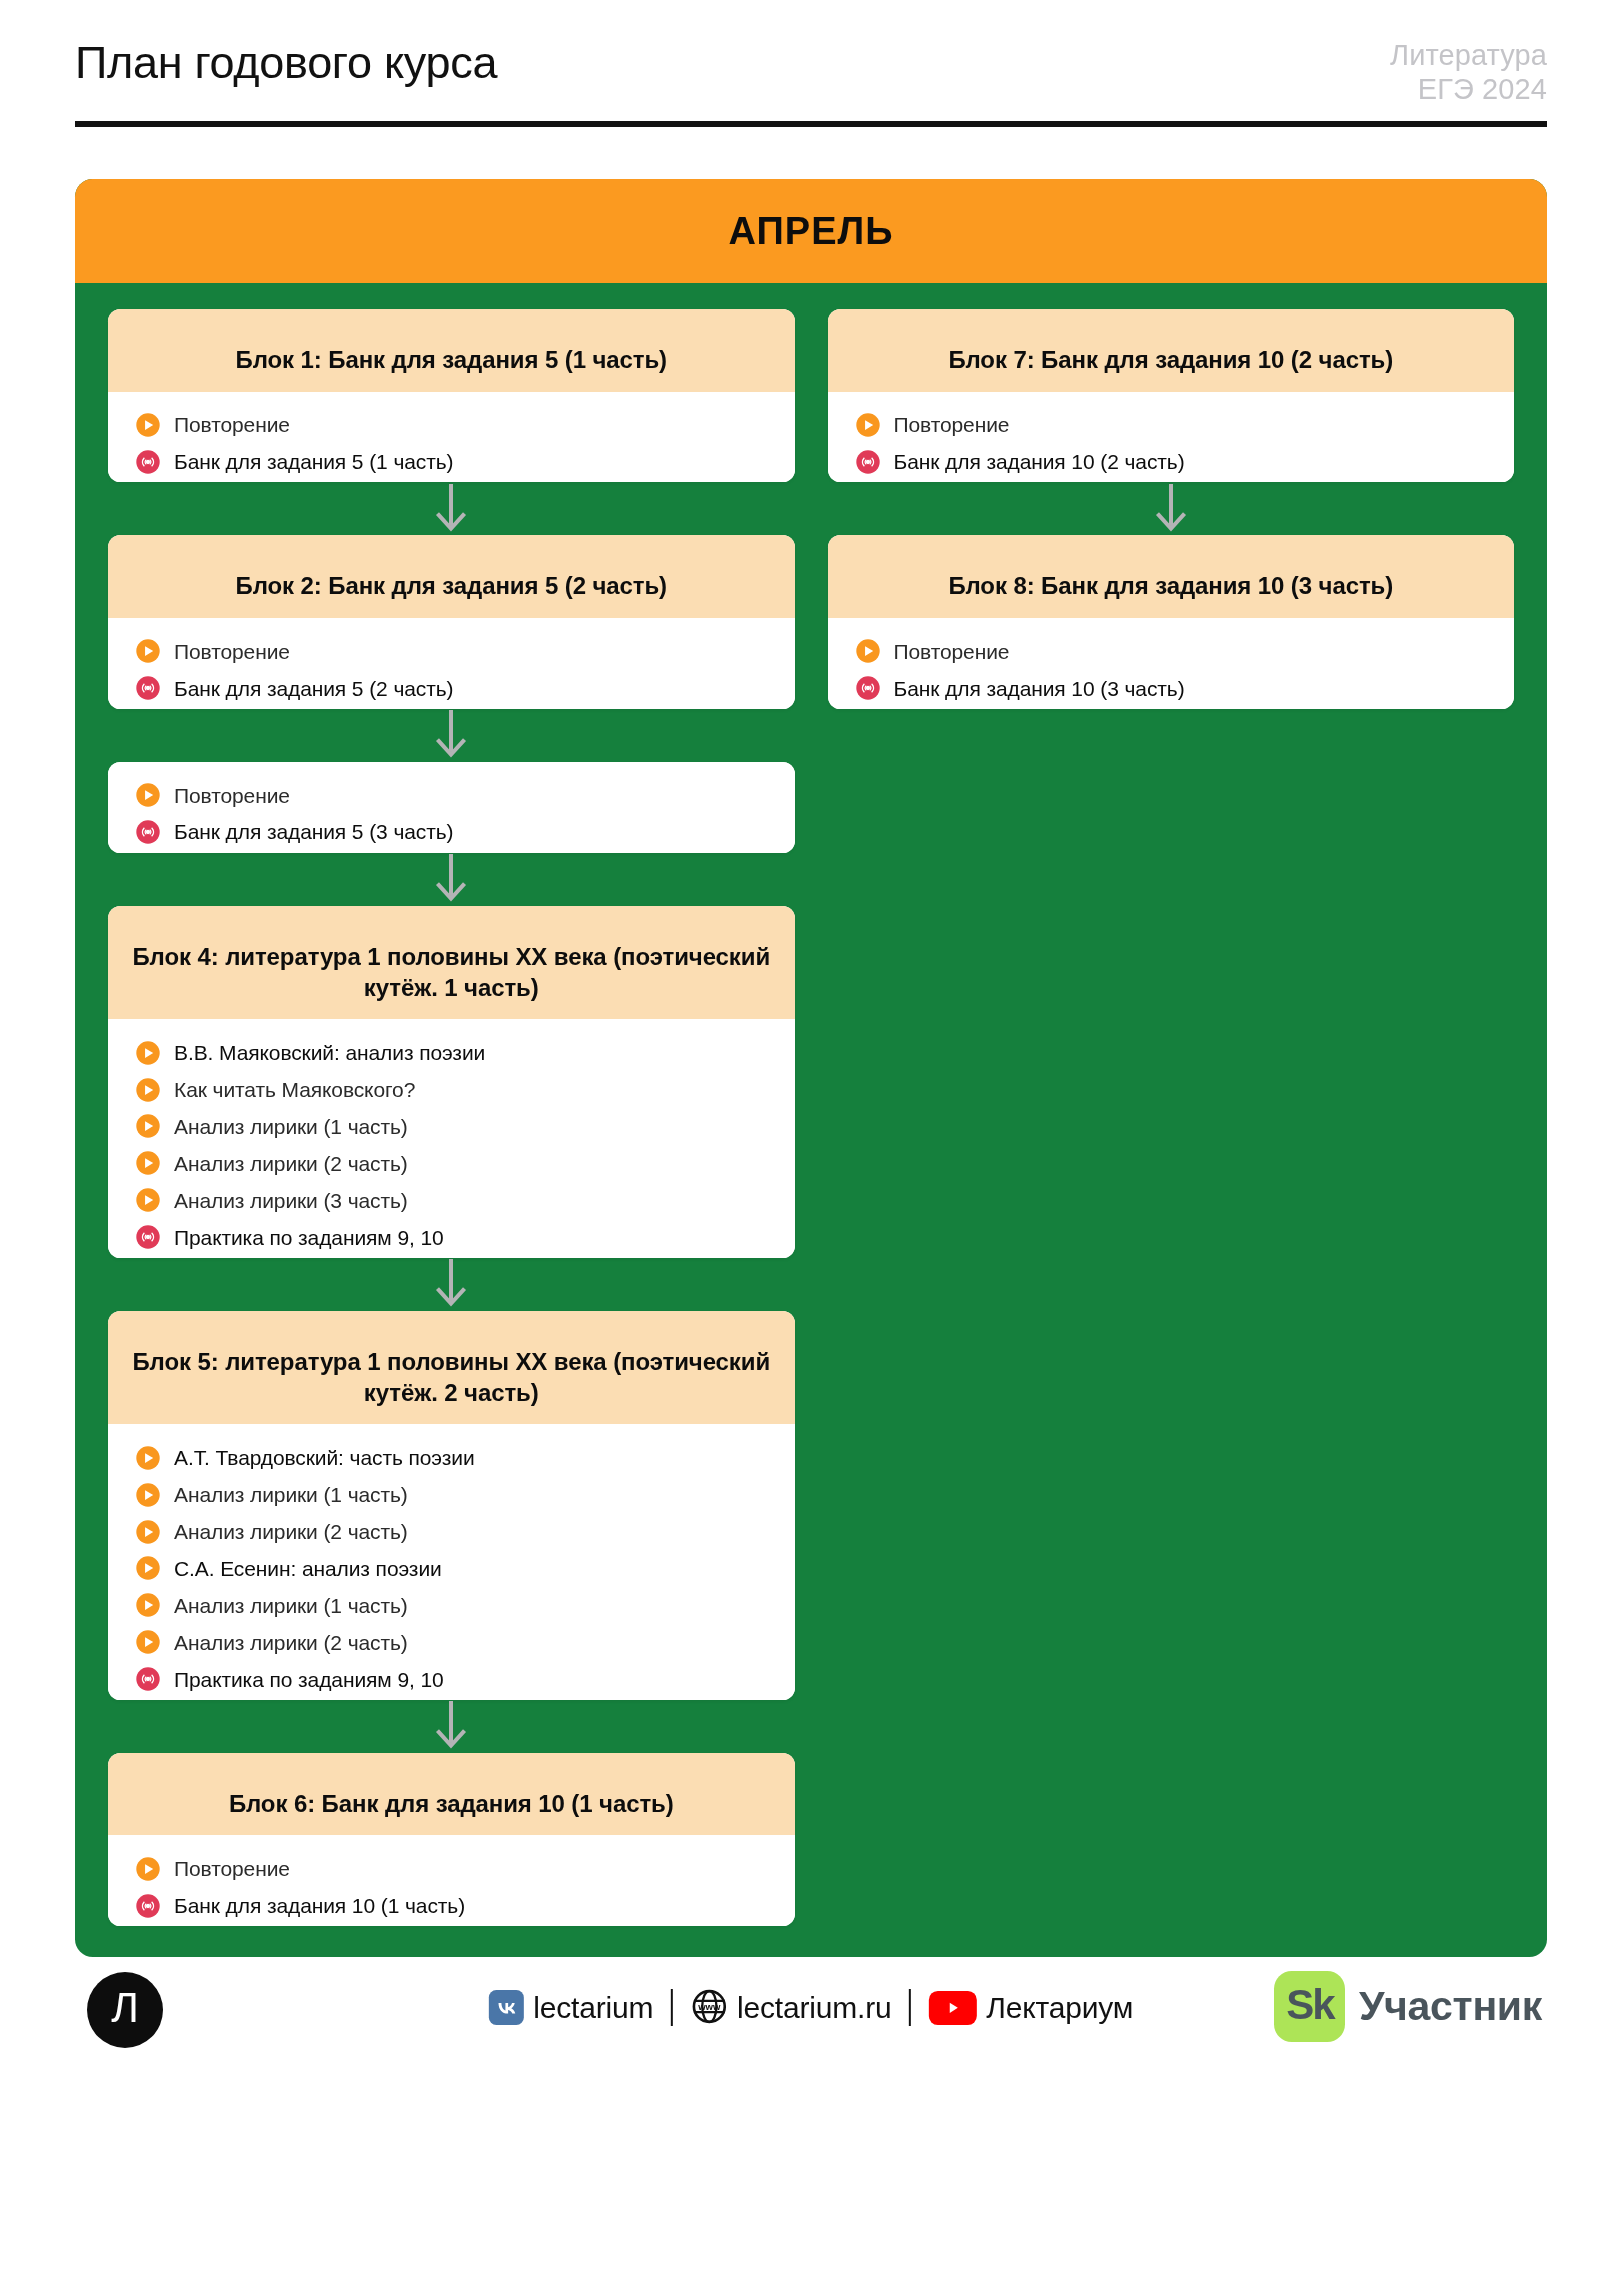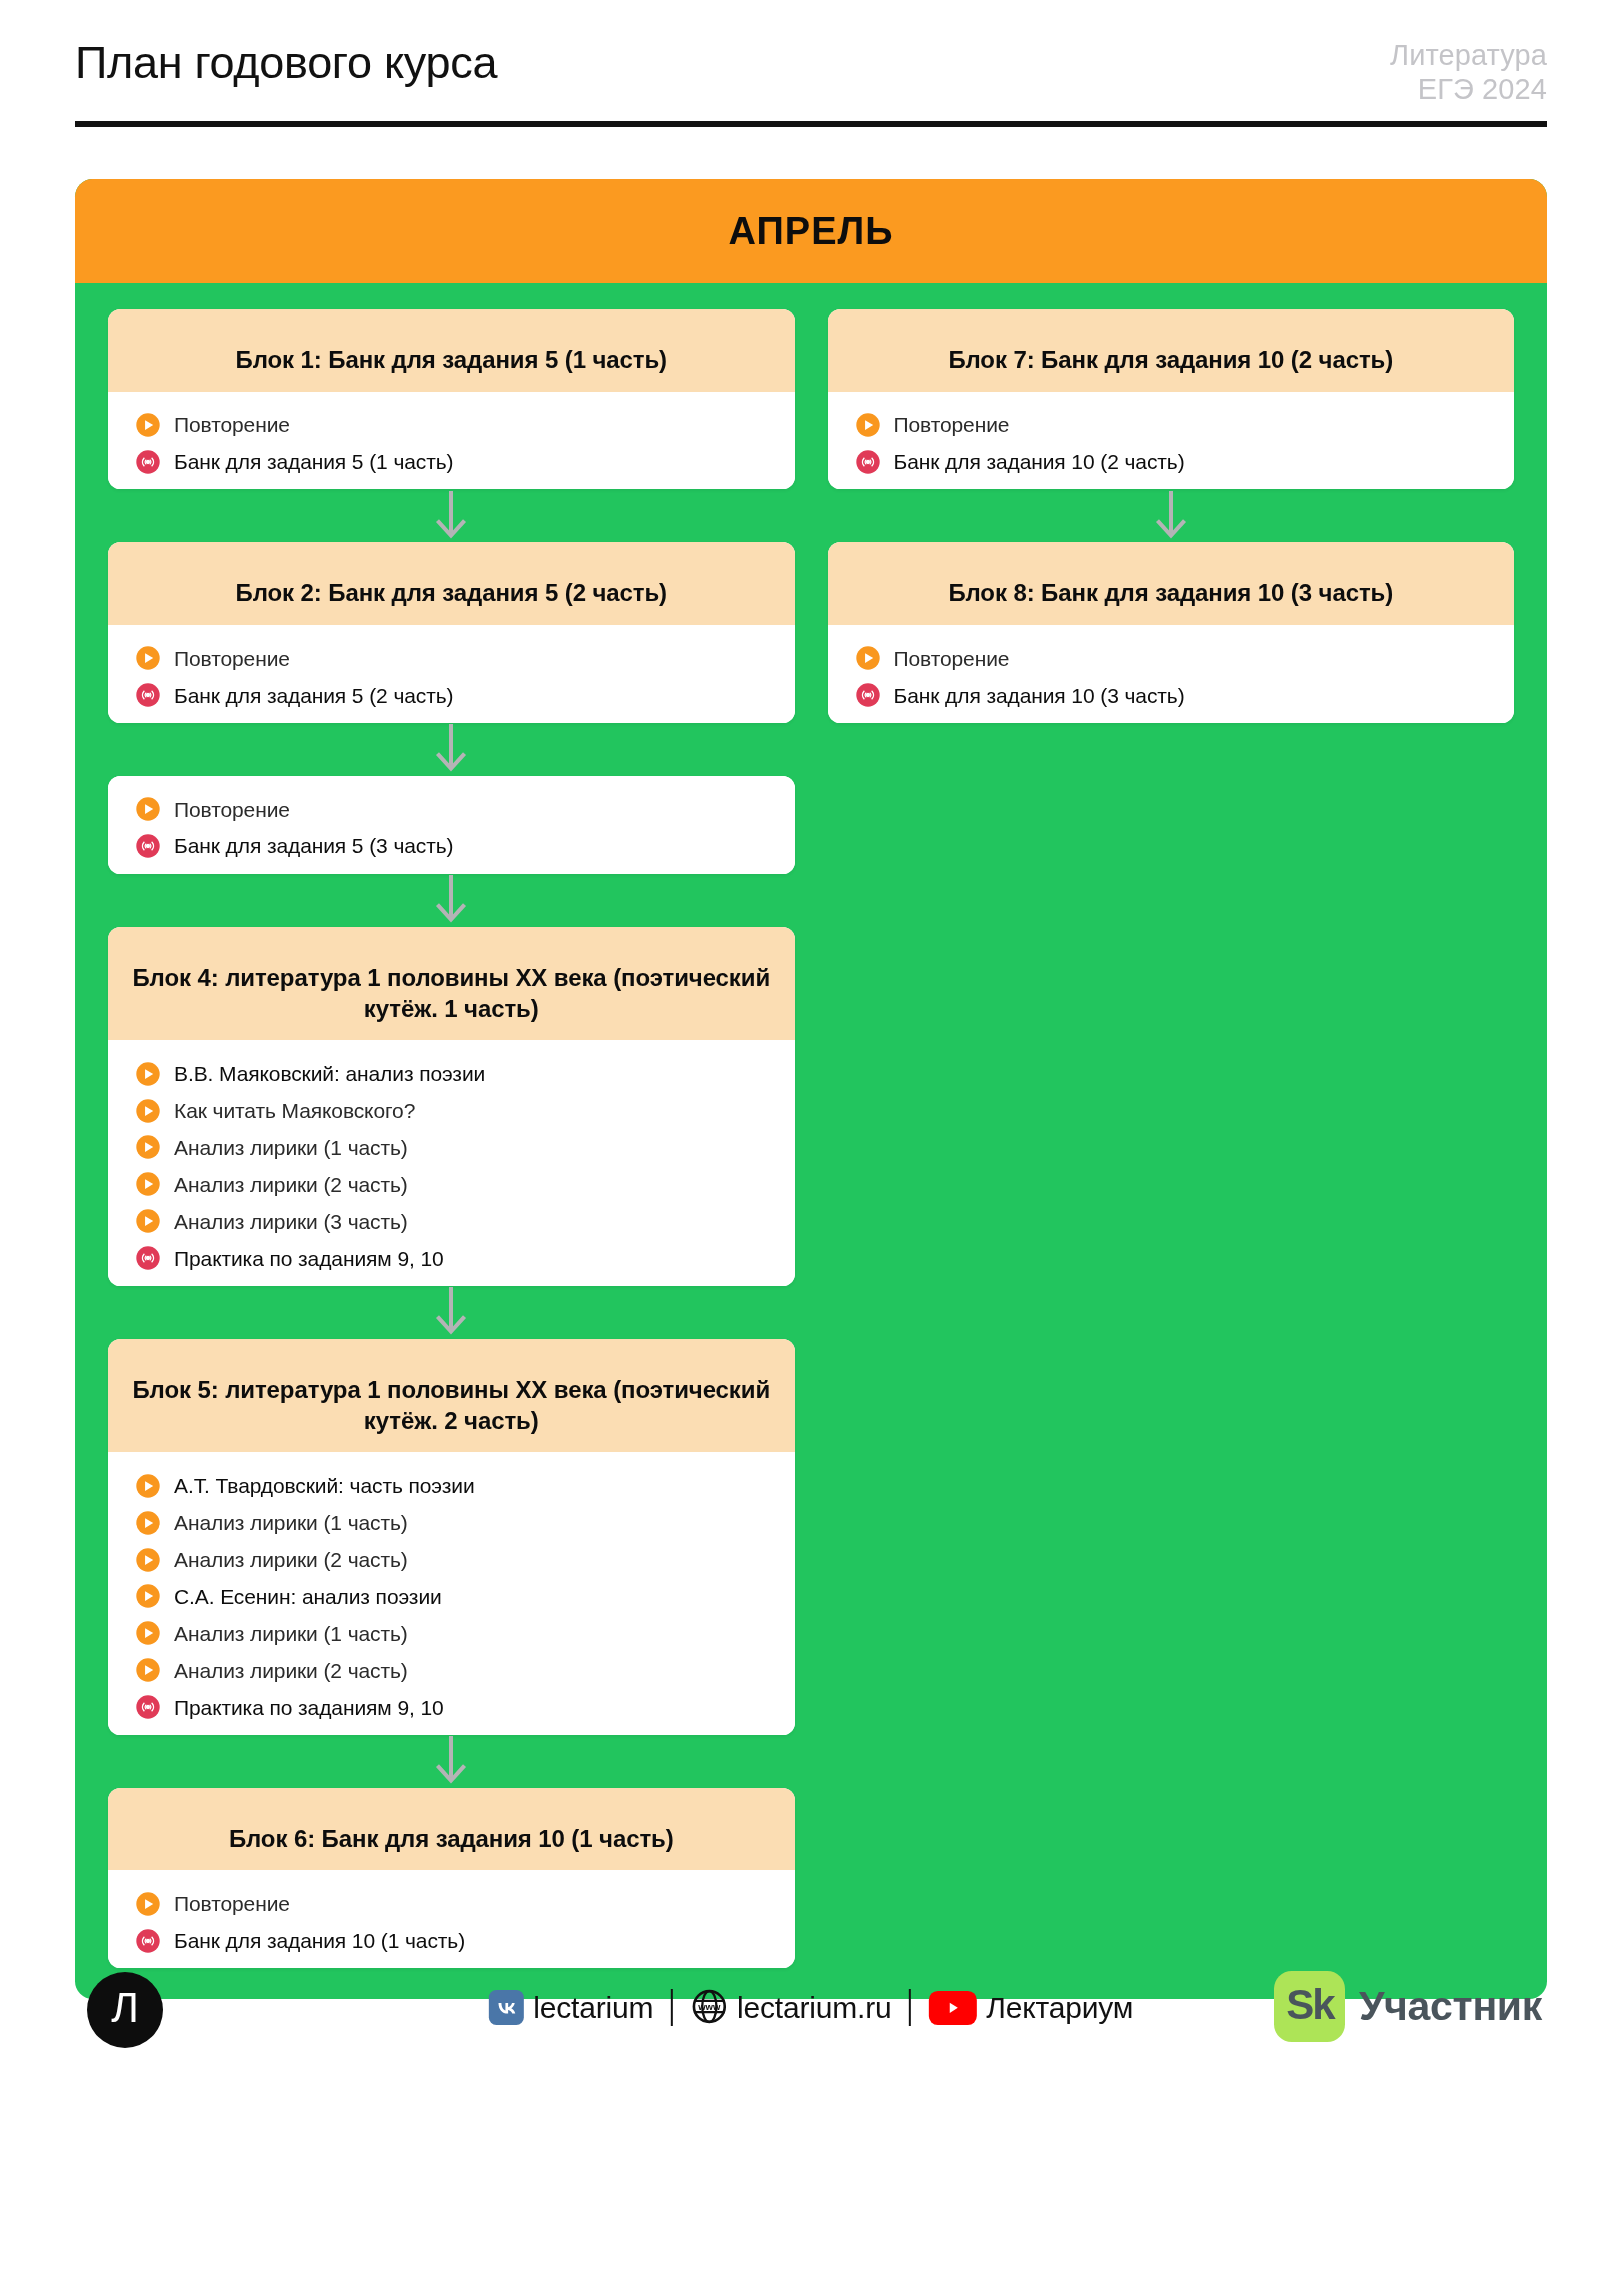--- a/index.html
+++ b/index.html
@@ -59,21 +59,21 @@
     height: 6.1px;
     background: #111111;
   }
 
   
   .panel {
     position: absolute;
     left: 75px;
     top: 179px;
     width: 1472px;
-    background: #22c55e;
+    background: #15803d;
     border-radius: 17.7px 17.7px 17.7px 17.7px;
     padding-bottom: 31px;
   }
   .month-banner {
     height: 104px;
     background: #fb9a20;
     border-radius: 17.7px 17.7px 0 0;
     display: flex;
     align-items: center;
     justify-content: center;
@@ -113,21 +113,21 @@
   }
   .block-header-title {
     font-size: 24px;
     font-weight: 700;
     color: #0d0d0d;
     line-height: 1.30;
     letter-spacing: -0.1px;
     margin-top: 20px;
   }
   .block-body {
-    padding: 15px 0 9px 0;
+    padding: 15px 0 2px 0;
     background: #ffffff;
   }
   .item {
     display: flex;
     align-items: center;
     gap: 13px;
     padding: 4.8px 24.5px 4.8px 27px;
   }
   .item-label {
     font-size: 21px;

